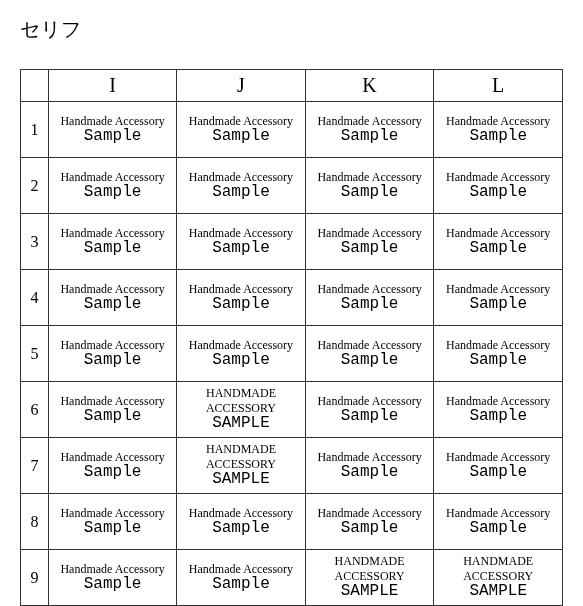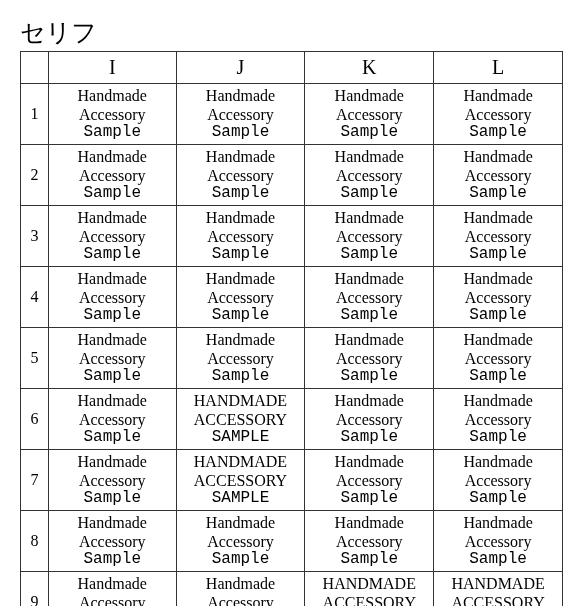--- a/index.html
+++ b/index.html
@@ -4,22 +4,22 @@
   <style>
     * { margin: 0; padding: 0; box-sizing: border-box; }
     body {
       background: #fff;
       width: 583px;
       min-height: 606px;
       font-family: serif;
       padding: 16px 20px;
     }
     .page-title {
-      font-size: 25px;
-      margin-bottom: 2px;
+      font-size: 20px;
+      margin-bottom: 26px;
       font-family: Liberation Sans, sans-serif;
     }
     .font-table {
       border-collapse: collapse;
       width: 100%;
     }
     .font-table td, .font-table th {
       border: 1px solid #333;
       text-align: center;
       vertical-align: middle;
@@ -35,21 +35,21 @@
       font-size: 16px;
       width: 28px;
       font-style: normal;
     }
     .cell {
       width: 130px;
       height: 56px;
       padding: 2px 4px;
     }
     .top-label {
-      font-size: 16px;
+      font-size: 12px;
       display: block;
       line-height: 1.2;
     }
     .main-text {
       display: block;
       line-height: 1.1;
       font-family: Liberation Mono, monospace;
     }
   </style>
 </head>

